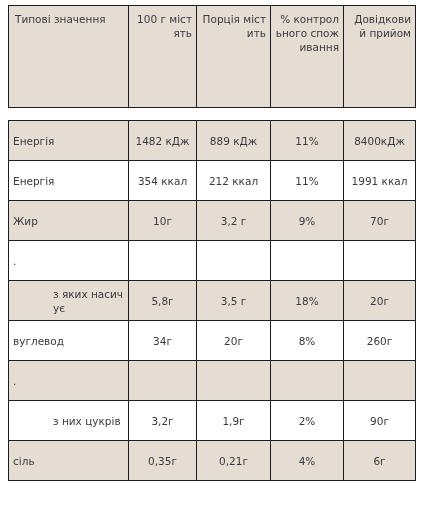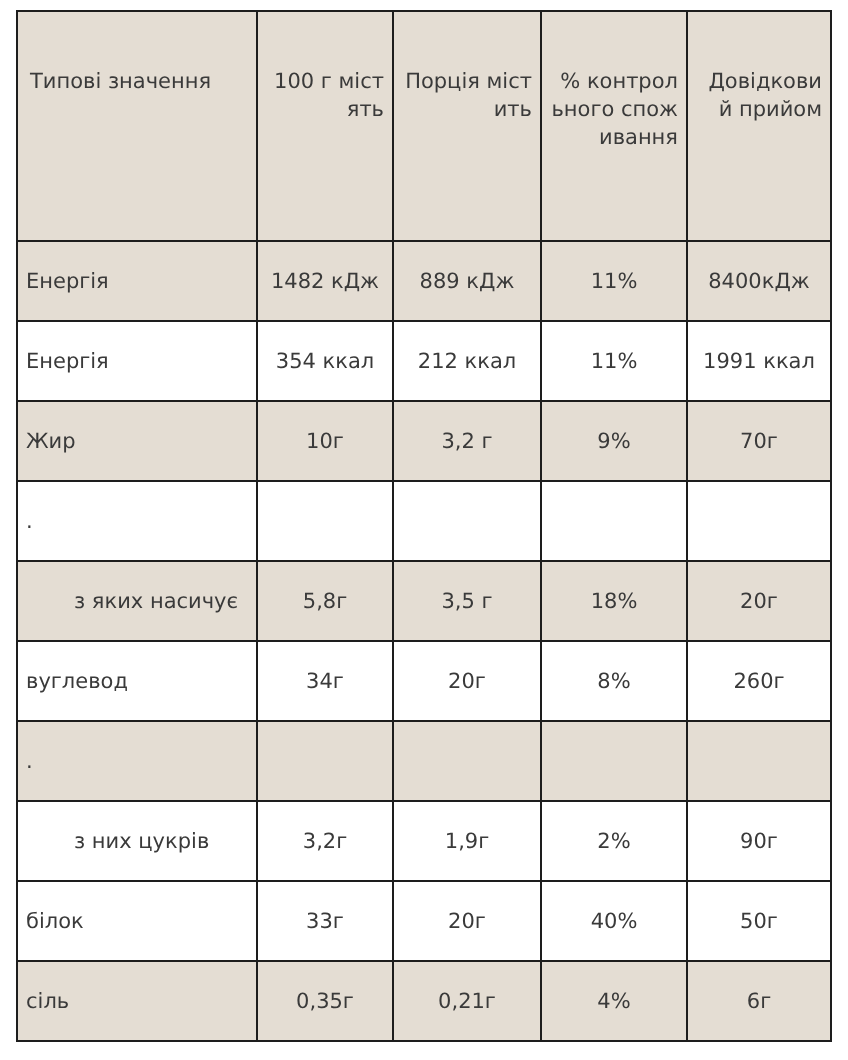--- a/index.html
+++ b/index.html
@@ -50,21 +50,21 @@
 
   
   .header-table-wrap {
     position: absolute;
     left: 8px;
     top: 5px;
   }
   table.header-table td {
     height: 95px;
     vertical-align: top;
-    padding-top: 28px;
+    padding-top: 6px;
     background: #e4ddd3;
   }
   table.header-table td.lbl {
     text-align: left;
     padding-left: 6px;
   }
   table.header-table td.val {
     text-align: right;
   }
 
@@ -78,21 +78,21 @@
     height: 39px;
   }
   table.data-table tr.beige td { background: #e4ddd3; }
   table.data-table tr.white td { background: #ffffff; }
 
   td.lbl {
     text-align: left;
     padding-left: 6px;
   }
   td.lbl.indent {
-    padding-left: 28px;
+    padding-left: 44px;
     margin-left: 14px;
   }
   td.val {
     text-align: center;
   }
   td.dot {
     text-align: left;
     padding-left: 6px;
     vertical-align: bottom;
     padding-bottom: 9px;
@@ -183,27 +183,20 @@
             <td class="val"></td>
             <td class="val"></td>
           </tr>
           <tr class="white">
             <td class="lbl indent">з них цукрів</td>
             <td class="val">3,2г</td>
             <td class="val">1,9г</td>
             <td class="val">2%</td>
             <td class="val">90г</td>
           </tr>
-          <tr class="white">
-            <td class="lbl">білок</td>
-            <td class="val">33г</td>
-            <td class="val">20г</td>
-            <td class="val">40%</td>
-            <td class="val">50г</td>
-          </tr>
           <tr class="beige">
             <td class="lbl">сіль</td>
             <td class="val">0,35г</td>
             <td class="val">0,21г</td>
             <td class="val">4%</td>
             <td class="val">6г</td>
           </tr>
         </tbody>
     </table>
   </div>

